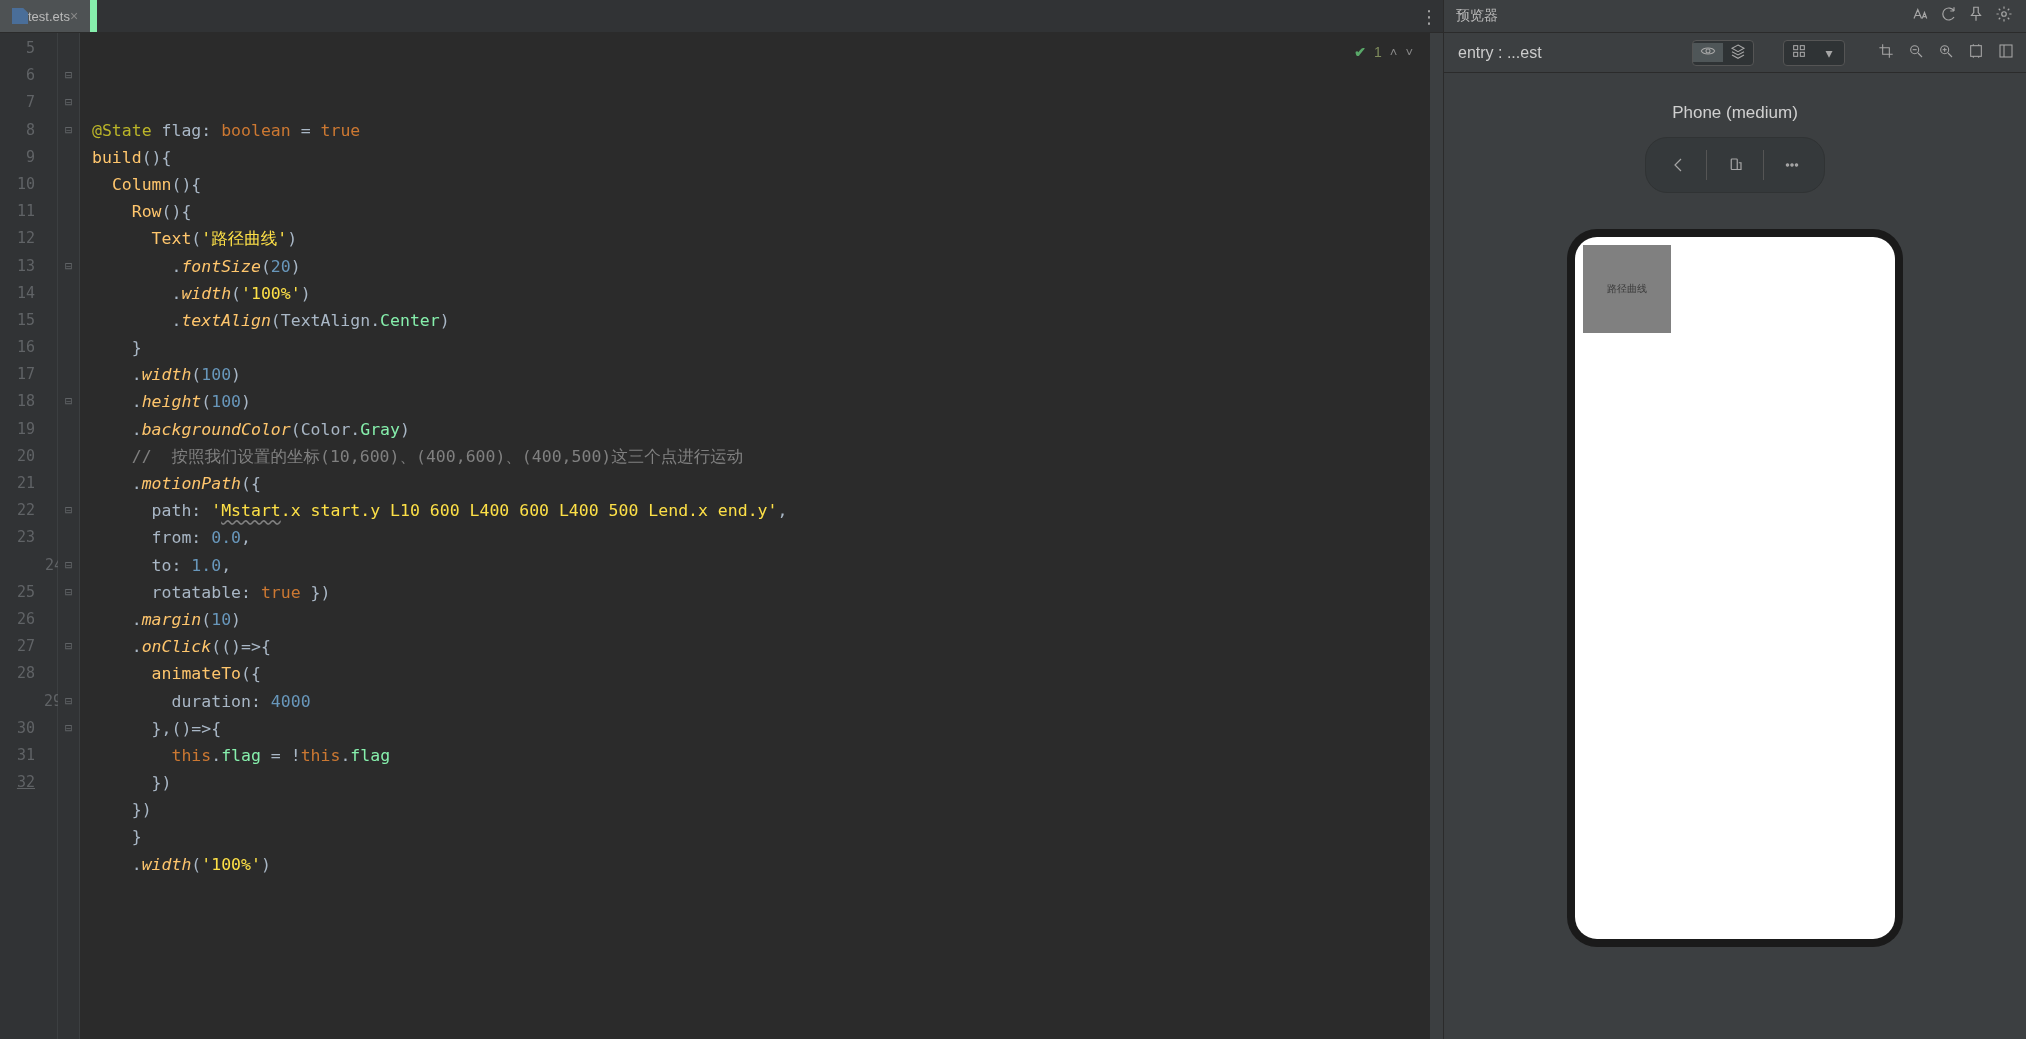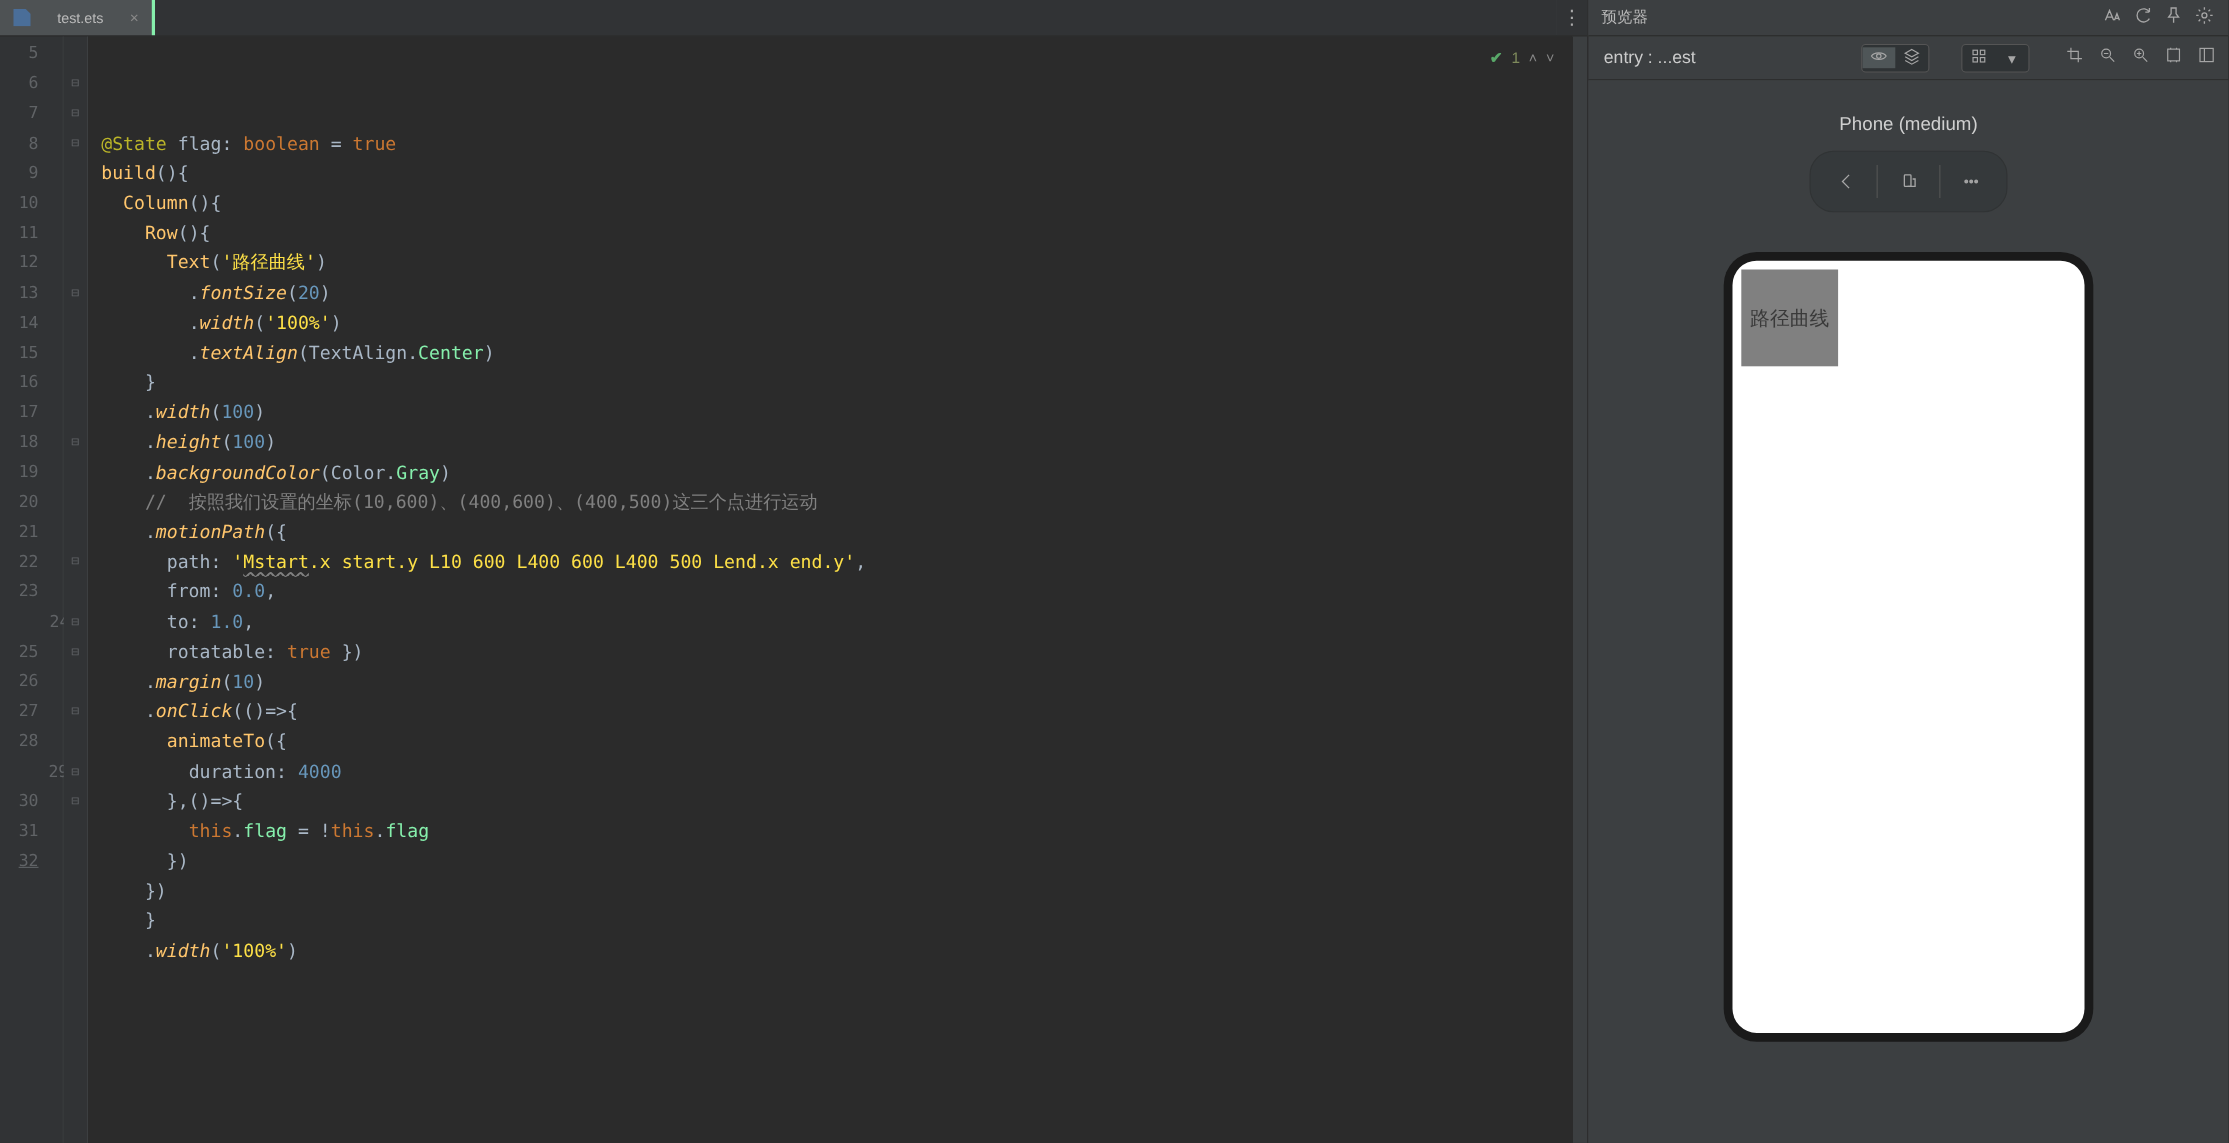--- a/index.html
+++ b/index.html
@@ -23,27 +23,27 @@
 
   
   .tabbar {
     height: 33px;
     background: #3c3f41;
     display: flex;
     align-items: stretch;
     border-bottom: 1px solid #2b2b2b;
   }
   .tab {
-    display: flex; align-items: center; gap: 24px;
+    display: flex; align-items: center; gap: 0;
     padding: 0 12px;
     background: #4e5254;
     color: #bbbbbb;
     font-family: sans-serif;
     font-size: 13px;
-    border-right: 3px solid #86efac;
+    border-right: 7px solid #86efac;
   }
   .tab .file-ico {
     width: 16px; height: 16px; display: inline-block;
     background: #4a6e99;
     clip-path: polygon(0 0, 70% 0, 100% 30%, 100% 100%, 0 100%);
     position: relative;
   }
   .tab .close-x { color: #888; font-size: 14px; cursor: pointer; }
   .tabbar-spacer { flex: 1; background: #313335; }
   .tabbar-more { width: 28px; display:flex;align-items:center;justify-content:center;color:#aaa;font-size:18px; background:#313335;}
@@ -192,21 +192,21 @@
     background:#ffffff;
     border-radius: 22px;
     position:relative;
     overflow:hidden;
   }
   .gray-box {
     position:absolute; top:8px; left:8px;
     width: 88px; height: 88px;
     background:#808080;
     display:flex;align-items:center;justify-content:center;
-    color:#3a3a3a; font-size:18px;
+    color:#3a3a3a; font-size:10px;
   }
 
   
   svg.ico { width:16px;height:16px; stroke:#a6a6a6; fill:none; stroke-width:1.6;}
   svg.ico18 { width:18px;height:18px; stroke:#a6a6a6; fill:none; stroke-width:1.6;}
 </style>
 </head>
 <body>
 
 <div class="root">

